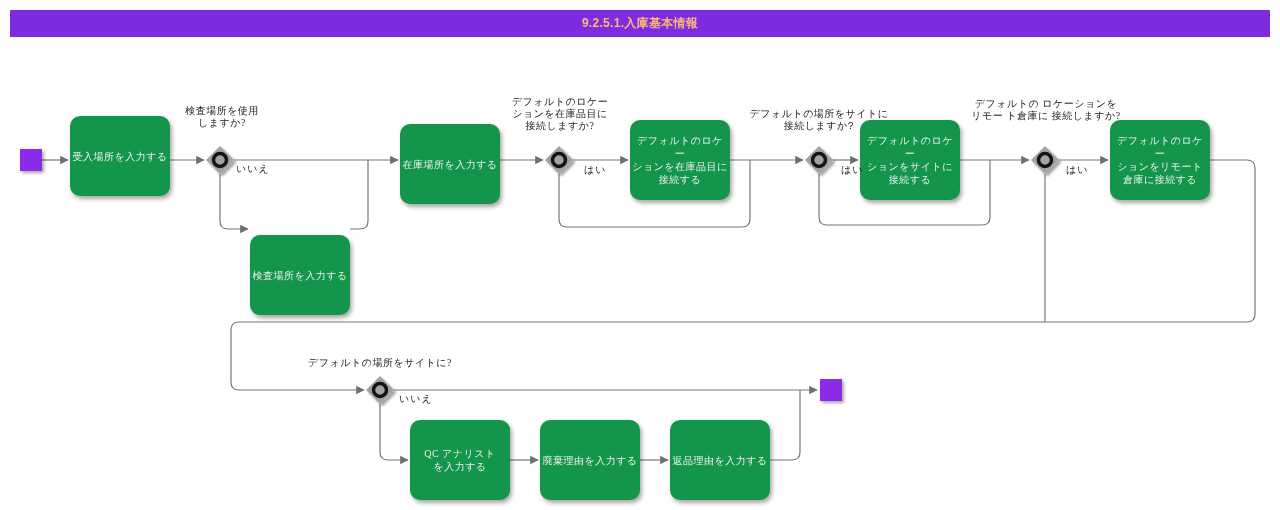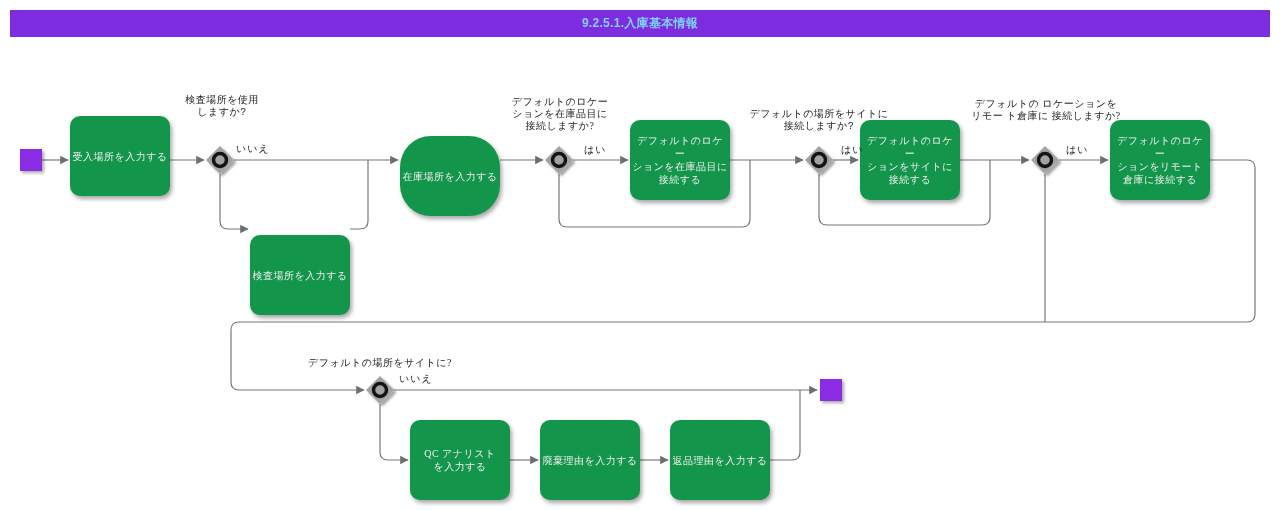--- a/index.html
+++ b/index.html
@@ -1,29 +1,29 @@
 <!DOCTYPE html>
 <html><head>
 <meta charset="utf-8">
 <style>
   html,body{margin:0;padding:0;background:#ffffff;}
   .canvas{position:relative;width:1280px;height:510px;background:#ffffff;overflow:hidden;
           font-family:"Liberation Serif", serif;}
   .titlebar{position:absolute;left:10px;top:10px;width:1260px;height:27px;background:#7d2ce0;
             display:flex;align-items:center;justify-content:center;}
-  .titlebar span{color:#7dd3fc;font-family:"Liberation Sans", sans-serif;font-weight:bold;font-size:12px;letter-spacing:.3px;}
+  .titlebar span{color:#fdba74;font-family:"Liberation Sans", sans-serif;font-weight:bold;font-size:12px;letter-spacing:.3px;}
   .layer{position:absolute;left:0;top:0;width:1280px;height:510px;}
   .box{position:absolute;width:100px;height:80px;background:#13964b;border-radius:10px;
        box-shadow:2px 3px 4px rgba(0,0,0,.35);display:flex;align-items:center;justify-content:center;
        text-align:center;color:#efefef;font-size:10px;line-height:13px;white-space:pre-line;
        letter-spacing:.5px;padding:2px;box-sizing:border-box;}
   .term{position:absolute;width:22px;height:22px;background:#8b2be6;box-shadow:2px 2px 3px rgba(0,0,0,.35);}
   .qlabel{position:absolute;transform:translateX(-50%);text-align:center;font-size:10px;line-height:12px;
           color:#1a1a1a;white-space:pre-line;letter-spacing:.5px;}
-  .blabel{position:absolute;font-size:10px;color:#1a1a1a;letter-spacing:1px;}
+  .blabel{position:absolute;font-size:10px;color:#1a1a1a;letter-spacing:1px;margin-top:20px;}
   svg{position:absolute;left:0;top:0;}
 </style>
 </head>
 <body>
 
 <div class="canvas">
 
   <div class="titlebar">
     <span>9.2.5.1.入庫基本情報</span>
   </div>
@@ -81,36 +81,36 @@
       <polygon points="366,390 380,376 394,390 380,404" fill="#a3a3a3" filter="url(#ds)"></polygon>
       <circle cx="380" cy="390" r="6.5" fill="none" stroke="#141414" stroke-width="3.5"></circle>
     </g>
   </svg>
 
   <div class="term" style="left:20px;top:149px;"></div>
   <div class="term" style="left:820px;top:379px;"></div>
 
   <div class="box" style="left:70px;top:108px;margin-top:8px;">受入場所を入力する</div>
   <div class="box" style="left:250px;top:189px;margin-top:46px;">検査場所を入力する</div>
-  <div class="box" style="left:400px;top:136px;border-radius:31px;">在庫場所を入力する</div>
+  <div class="box" style="left:400px;top:124px;">在庫場所を入力する</div>
   <div class="box" style="left:630px;top:120px;">デフォルトのロケー
 ションを在庫品目に
 接続する</div>
   <div class="box" style="left:860px;top:120px;">デフォルトのロケー
 ションをサイトに
 接続する</div>
   <div class="box" style="left:1110px;top:120px;">デフォルトのロケー
 ションをリモート
 倉庫に接続する</div>
   <div class="box" style="left:540px;top:420px;">廃棄理由を入力する</div>
   <div class="box" style="left:410px;top:420px;">QC アナリスト
 を入力する</div>
   <div class="box" style="left:670px;top:420px;">返品理由を入力する</div>
 
-  <div class="qlabel" style="left:222px;top:95px;font-family:Liberation Mono, monospace;">検査場所を使用
+  <div class="qlabel" style="left:222px;top:105px;">検査場所を使用
 しますか?</div>
   <div class="qlabel" style="left:560px;top:96px;">デフォルトのロケー
 ションを在庫品目に
 接続しますか?</div>
   <div class="qlabel" style="left:819px;top:109px;font-family:Liberation Mono, monospace;">デフォルトの場所をサイトに
 接続しますか?</div>
   <div class="qlabel" style="left:1046px;top:98px;text-align:center;">デフォルトの ロケーションを
 リモー ト倉庫に 接続しますか?</div>
   <div class="qlabel" style="left:380px;top:357px;">デフォルトの場所をサイトに?</div>
 

